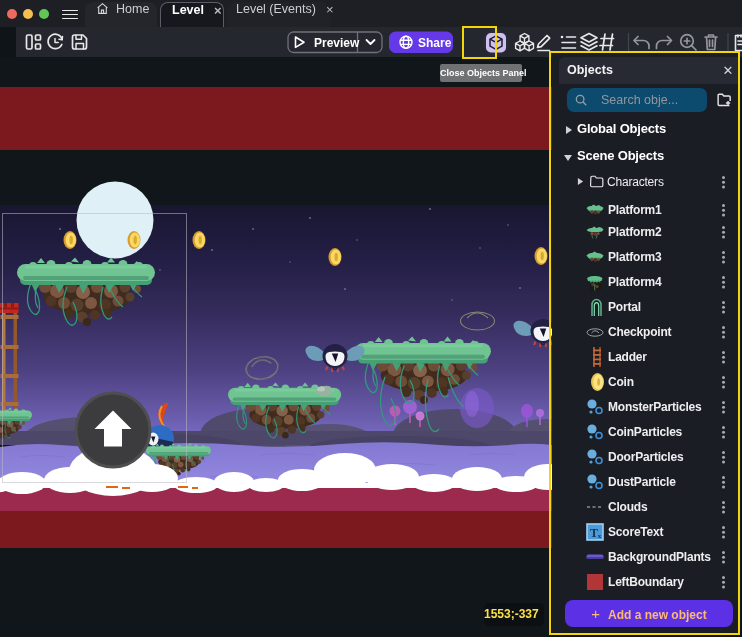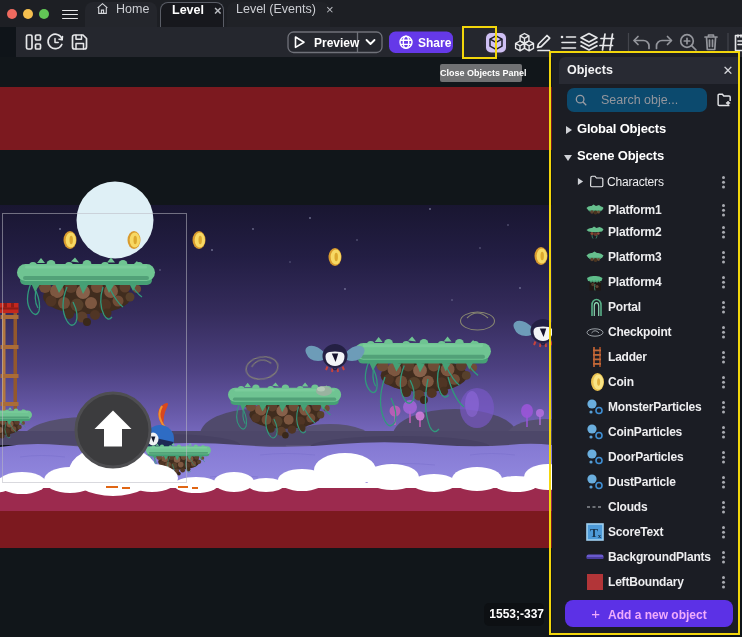--- a/index.html
+++ b/index.html
@@ -24,28 +24,28 @@
   
   #panel { left:552px; top:53px; width:186px; height:580px; background:#1b1d24; overflow:hidden; }
   #phead { position:absolute; left:7px; top:4px; right:0; height:27px; background:#282a33; border-radius:6px 0 0 0; color:#f2f2f4; font-size:12.5px; font-weight:bold; line-height:27px; padding-left:8px; }
   #pclose { position:absolute; right:2px; top:4px; width:16px; height:27px; color:#d5d6da; font-size:13px; text-align:center; line-height:27px; }
   .prow { position:absolute; left:0; width:186px; height:25px; }
   .prow .rname { position:absolute; left:56px; top:50%; transform:translateY(-50%); color:#eeeef0; font-size:12px; font-weight:bold; letter-spacing:-0.2px; white-space:nowrap; }
   .dots { position:absolute; left:170px; top:7px; width:3px; height:3px; border-radius:50%; background:#a9abb1; box-shadow:0 4.7px 0 #a9abb1, 0 9.4px 0 #a9abb1; }
   .sect { position:absolute; left:25px; color:#ffffff; font-size:13px; font-weight:bold; letter-spacing:-0.2px; }
   .caret { position:absolute; color:#cfd1d6; }
   .oicon { position:absolute; left:34px; top:50%; transform:translateY(-50%); width:18px; height:20px; }
-  #addbtn { position:absolute; left:13px; bottom:6px; width:168px; height:27px; background:#5c31e6; border-radius:8px; color:#f0abfc; font-size:12px; font-weight:bold; text-align:center; line-height:27px; }
+  #addbtn { position:absolute; left:13px; bottom:6px; width:168px; height:27px; background:#5c31e6; border-radius:8px; color:#fdba74; font-size:12px; font-weight:bold; text-align:center; line-height:27px; }
 
   
   #ybox1 { left:462px; top:26px; width:35px; height:33px; border:2px solid #f2d60b; }
   #ybox2 { left:549px; top:51px; width:191px; height:584px; border:2.5px solid #f2d60b; }
 
   #tooltip { left:440px; top:64px; width:82px; height:18px; background:#707173; border-radius:2px; color:#fff; font-size:9px; font-weight:bold; text-align:center; line-height:18px; white-space:nowrap; }
-  #coord { left:484px; top:603px; width:60px; height:23px; background:#0d1013; border-radius:5px; color:#ffffff; font-size:12px; font-weight:bold; text-align:right; line-height:23px; }
+  #coord { left:484px; top:603px; width:60px; height:23px; background:#0d1013; border-radius:5px; color:#fde047; font-size:12px; font-weight:bold; text-align:left; line-height:23px; }
 </style>
 </head>
 <body>
 <div id="app">
 
   <svg id="scene" class="abs" viewBox="0 0 552 580">
     <defs>
       <linearGradient id="sky" x1="0" y1="0" x2="0" y2="1">
         <stop offset="0" stop-color="#191631"></stop>
         <stop offset="0.22" stop-color="#231e44"></stop>

